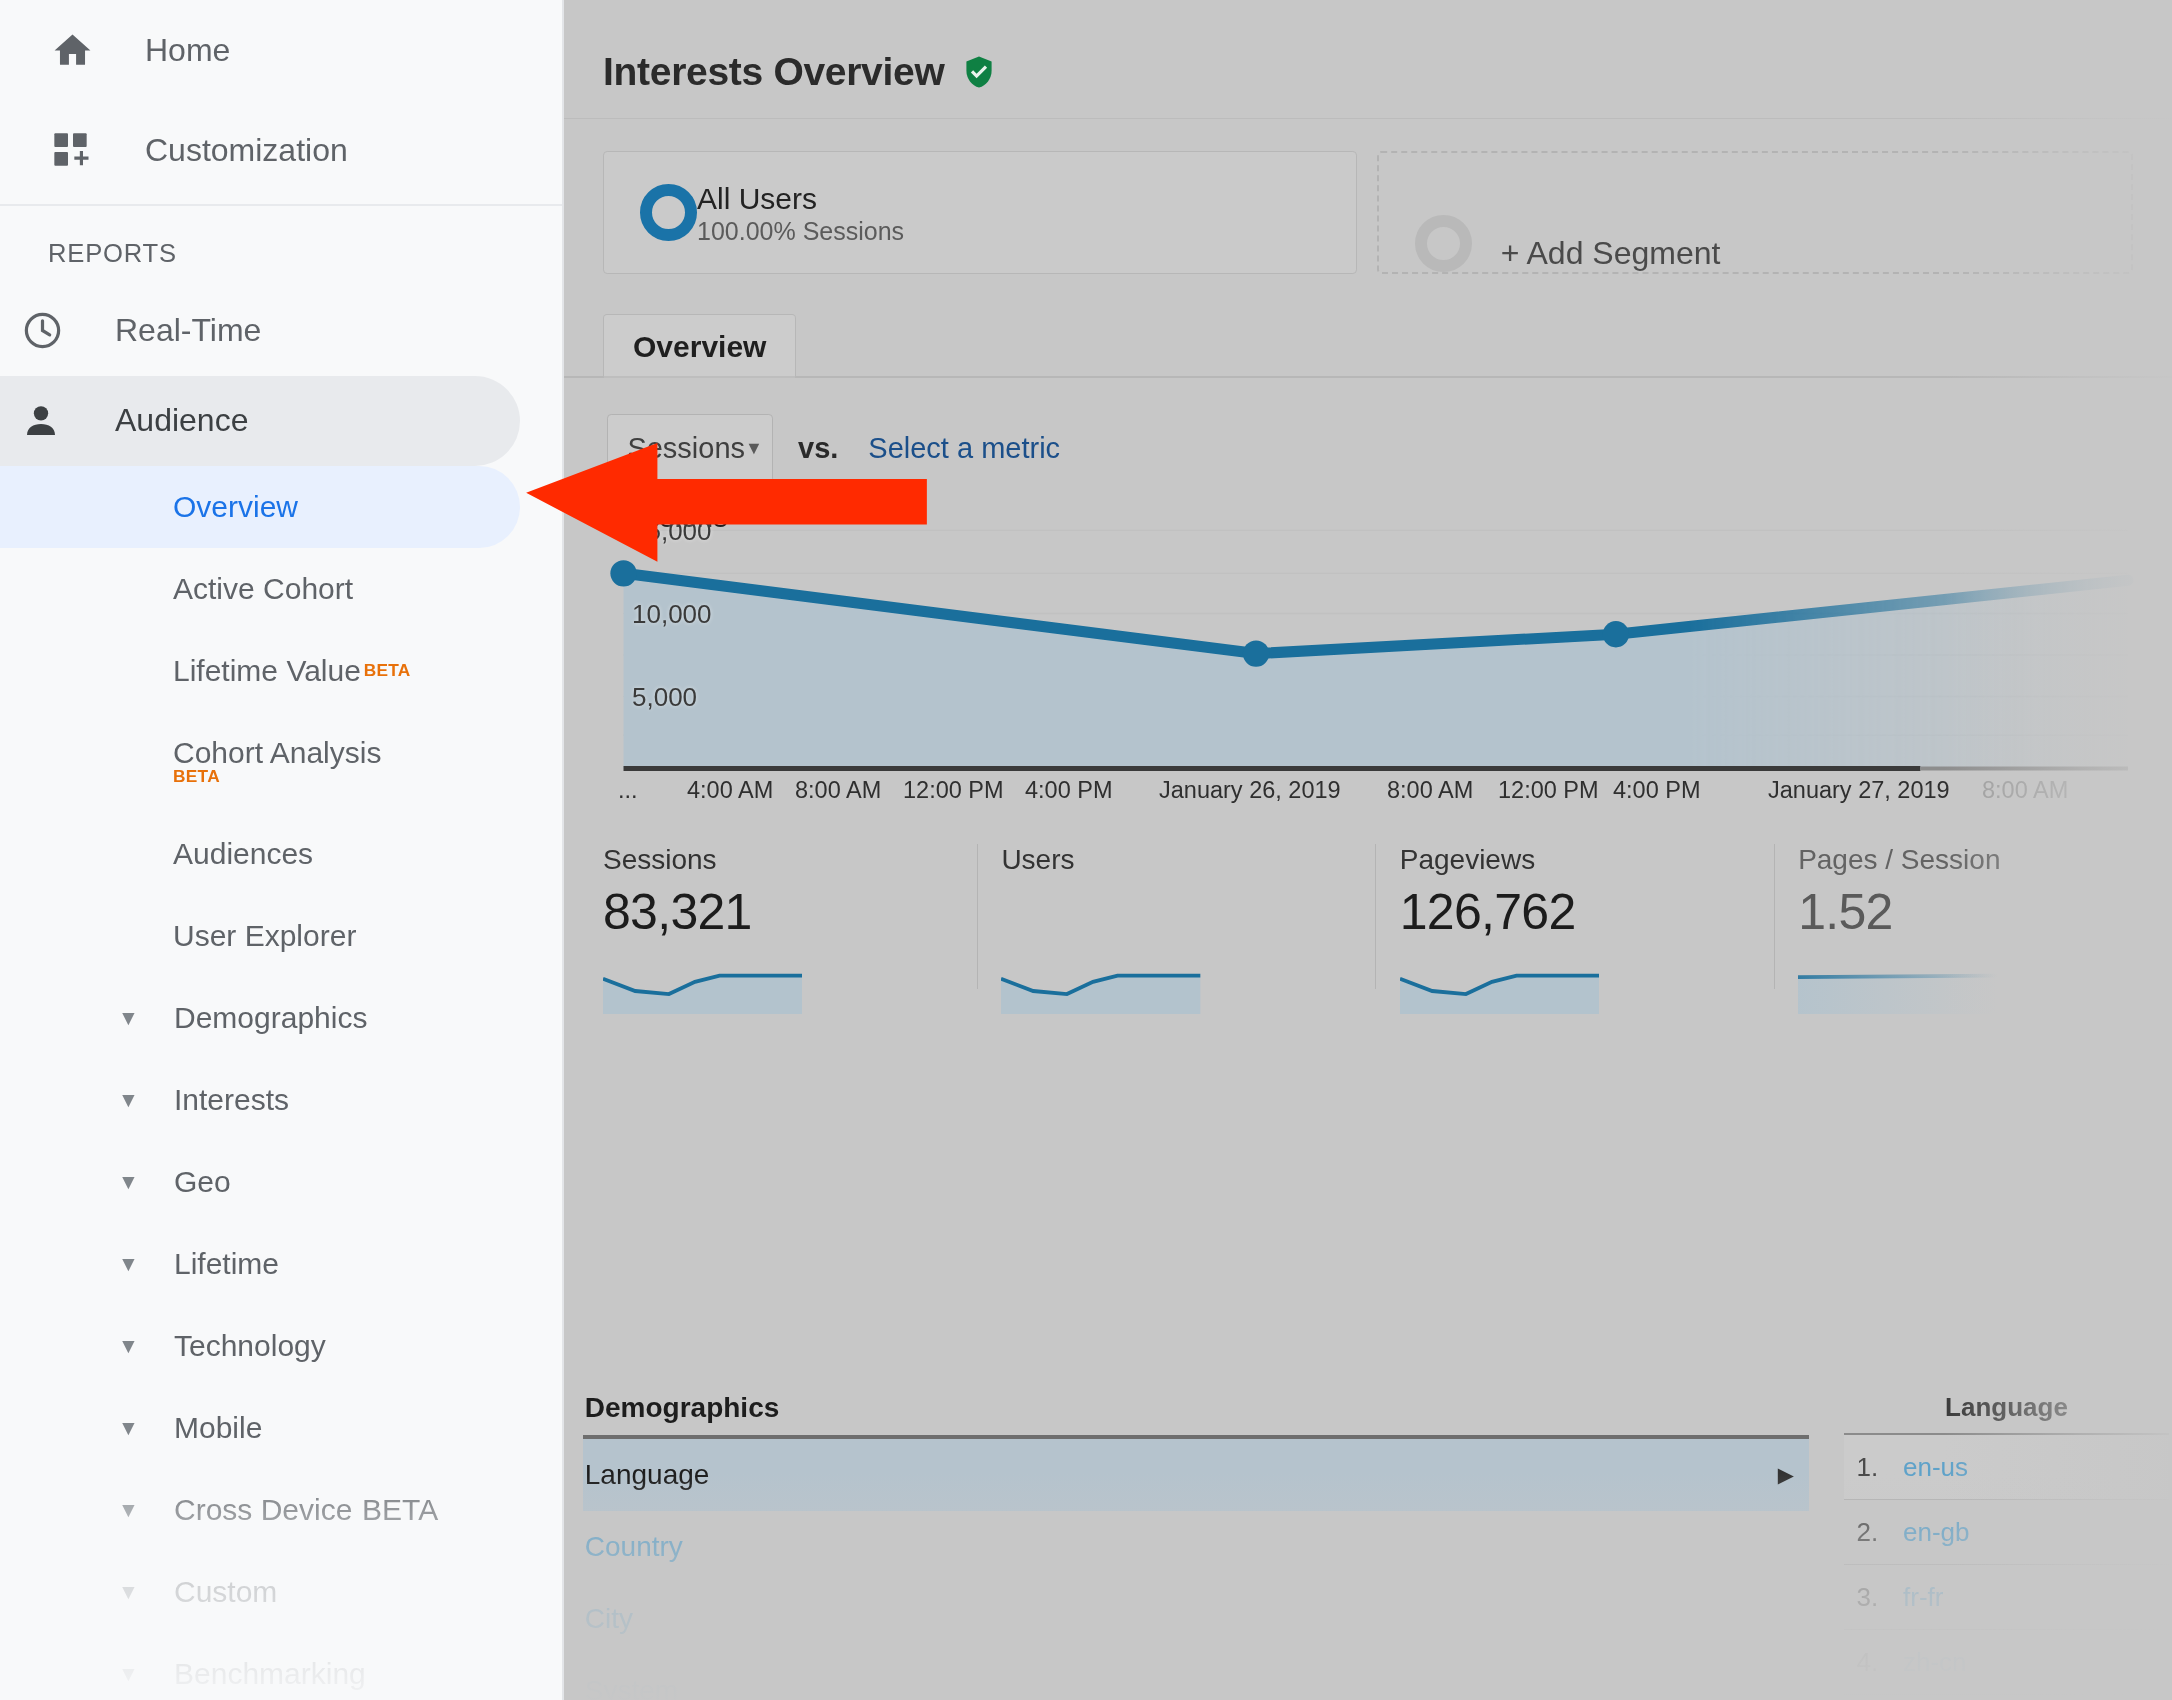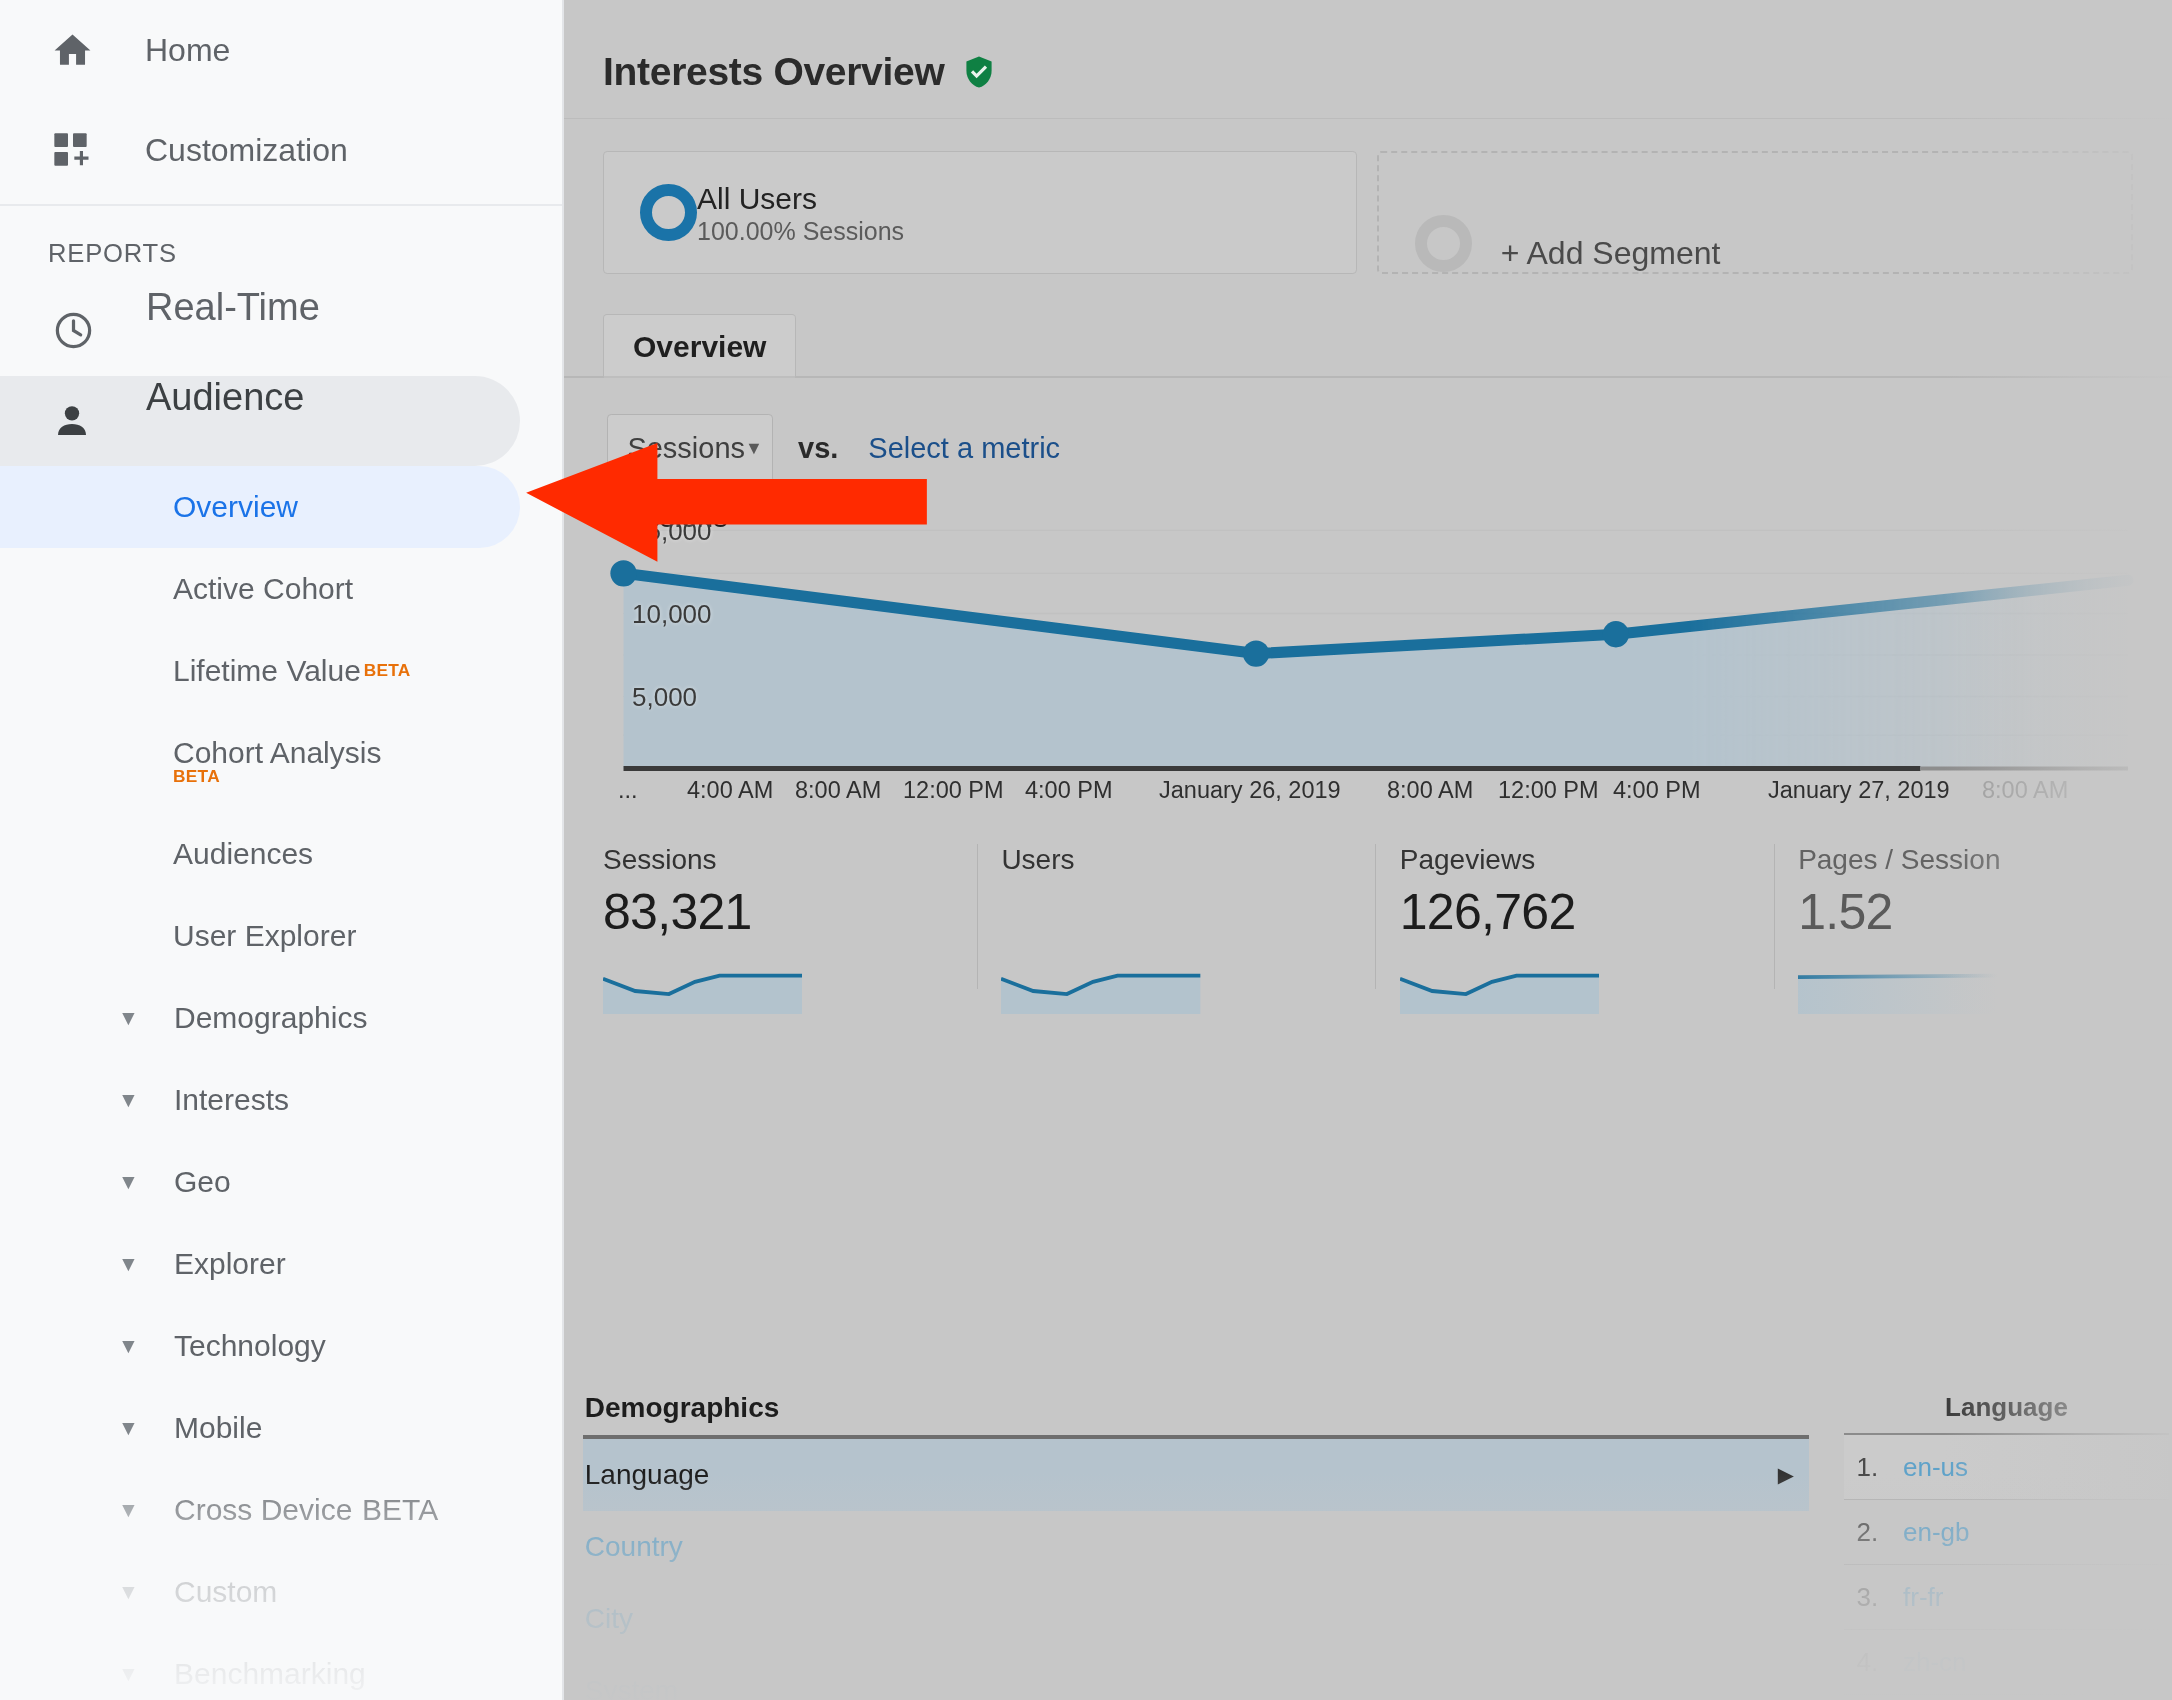--- a/index.html
+++ b/index.html
@@ -30,26 +30,26 @@
   .nav-row .label { margin-left: 28px; }
 
   .nav-divider { height: 1.4px; background: #e8eaed; margin: 4.2px 0 0 0; }
 
   .section-title {
     font-size: 25.6px; color: #5f6368; letter-spacing: 0.8px;
     padding: 33px 0 18px 48px;
   }
 
   .nav-pill {
-    display: flex; 
+    display: flex; align-items: center;
     height: 90px;
     margin-right: 44px;
     border-radius: 0 50px 50px 0;
-    padding-left: 52px;
-    color: #5f6368; font-size: 38px;
+    padding-left: 21px;
+    color: #5f6368; font-size: 32px;
   }
   .nav-pill.selected-parent { background: #e8eaed; color: #3c4043; }
   .nav-pill .icon { width: 66px; flex:0 0 66px; display:flex; align-items:center;}
   .nav-pill .label { margin-left: 28px; }
 
   .sub-item {
     display: flex; align-items: center;
     height: 82px;
     margin-right: 44px;
     border-radius: 0 50px 50px 0;
@@ -301,21 +301,21 @@
     <div class="group-item">
       <span class="caret">▼</span>
       <span>Interests</span>
     </div>
     <div class="group-item">
       <span class="caret">▼</span>
       <span>Geo</span>
     </div>
     <div class="group-item">
       <span class="caret">▼</span>
-      <span>Explorer</span>
+      <span>Lifetime</span>
     </div>
     <div class="group-item">
       <span class="caret">▼</span>
       <span>Technology</span>
     </div>
     <div class="group-item">
       <span class="caret">▼</span>
       <span>Mobile</span>
     </div>
     <div class="group-item">

